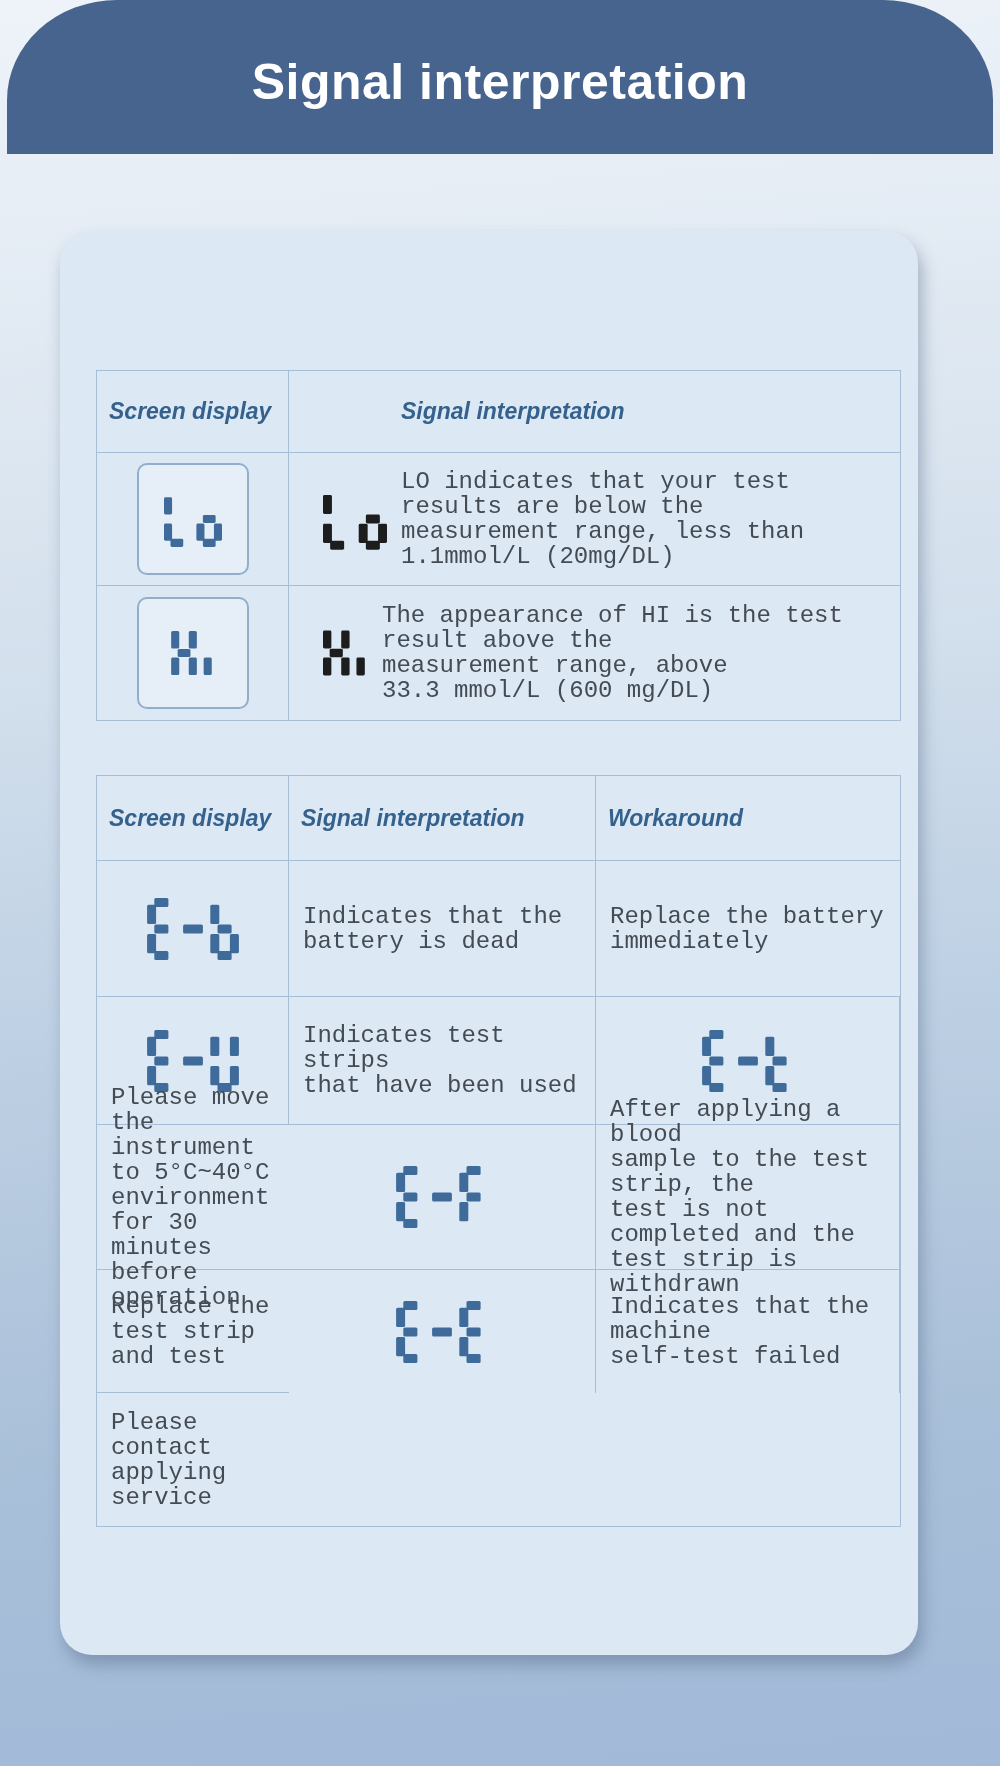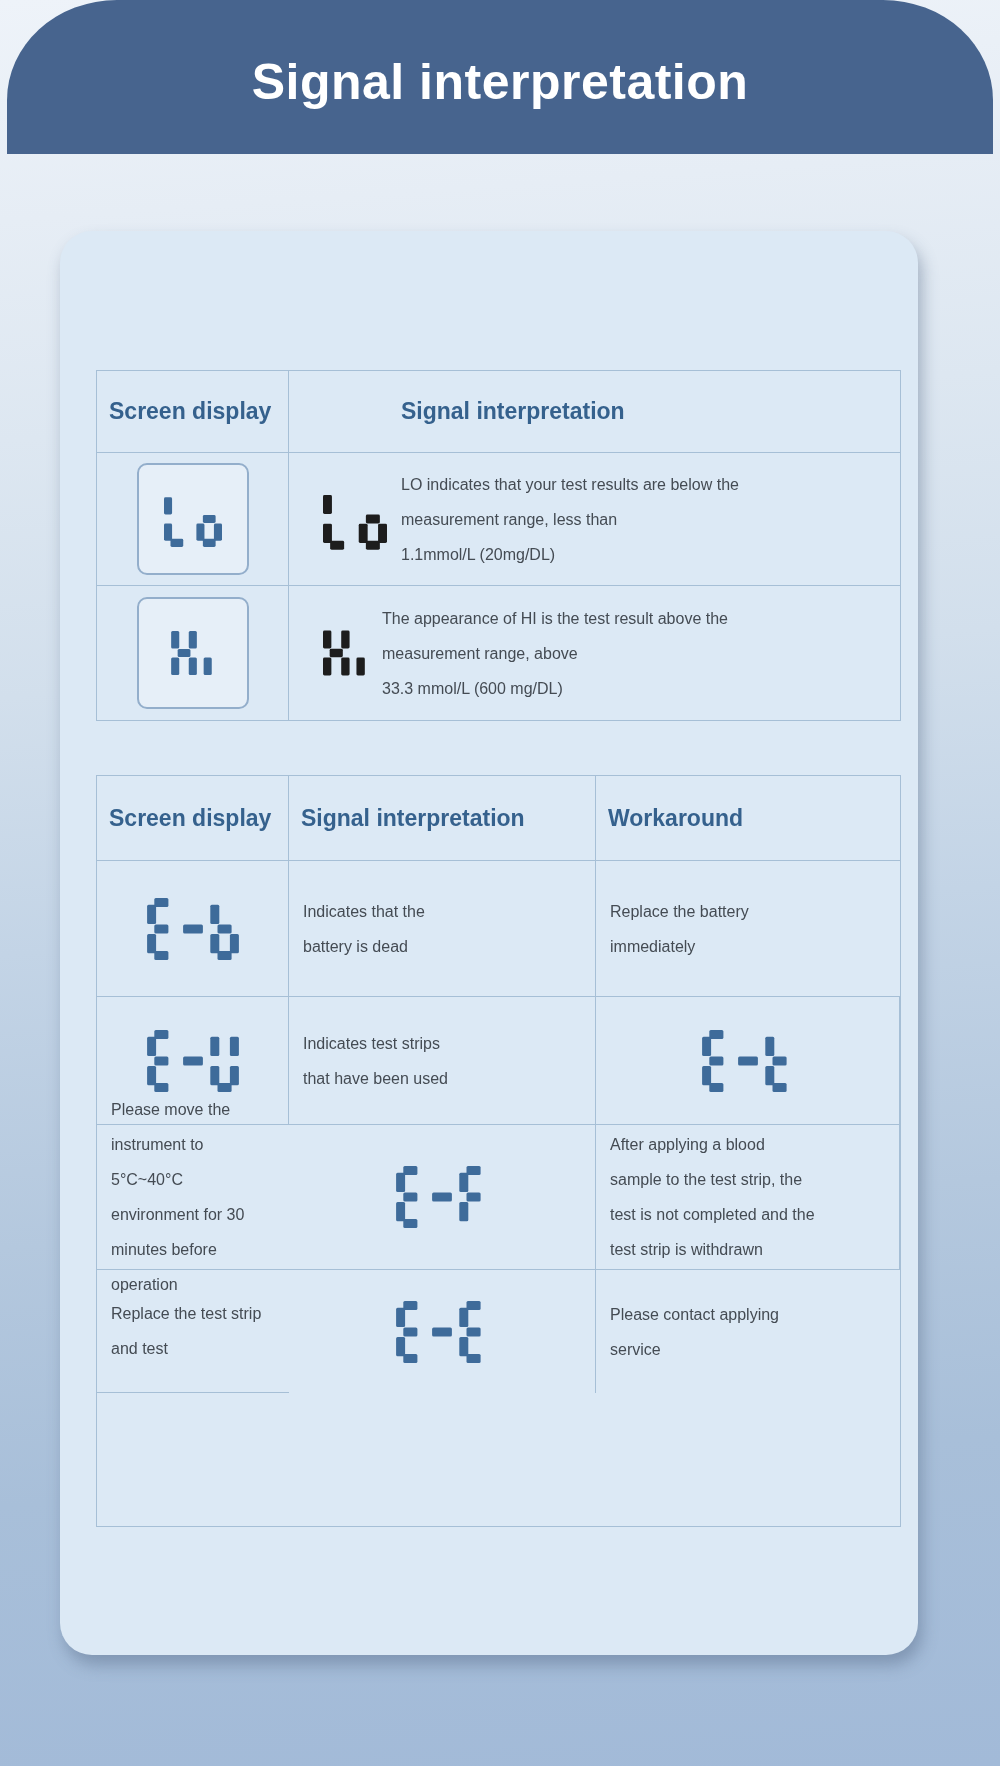--- a/index.html
+++ b/index.html
@@ -34,32 +34,32 @@
   .t1{top:139px;grid-template-columns:192px 611px;grid-template-rows:82px 133px 134px;}
   .t2{top:544px;grid-template-columns:192px 307px 304px;
       grid-template-rows:85px 136px 128px 145px 123px 133px;}
   .cell{
     border-right:1px solid var(--border,#a6bfd6);
     border-bottom:1px solid var(--border,#a6bfd6);
     display:flex;align-items:center;
   }
   .noR{border-right:none}
   .noB{border-bottom:none}
-  .hdr{font-weight:bold;font-size:23px;color:var(--header-text,#35618d);padding-left:12px;}
+  .hdr{font-weight:bold;font-size:23px;color:var(--header-text,#35618d);padding-left:12px;font-style:italic;}
   .t1h2{padding-left:112px}
   .lcdcell{justify-content:center}
   .lcdbox{
     width:112px;height:112px;border:2px solid var(--lcd-border,#93aecb);
     border-radius:10px;background:rgba(248,252,255,.35);
     display:flex;align-items:center;justify-content:center;
   }
   .sigcell{padding-left:34px;padding-right:6px}
   .glyph{margin-right:14px;flex:0 0 auto;display:flex}
   .seg{display:flex;align-items:center}
-  .txt{font-size:16px;line-height:35px;color:var(--body-text,#444b53);white-space:pre-line;}
+  .txt{font-size:24px;line-height:25px;color:var(--body-text,#444b53);white-space:pre-line;font-family:Liberation Mono, monospace;}
   .padc{padding-left:14px;padding-right:12px}
 </style>
 </head>
 <body>
 
 <div class="page-root">
 
   <header class="banner">
     <h1 class="title">Signal interpretation</h1>
   </header>
@@ -256,20 +256,24 @@
               <rect x="7.2" y="53.0" width="14.1" height="9.0" rx="1.5" fill="#3E6B9A"></rect>
               <rect x="36.0" y="26.5" width="19.8" height="9.0" rx="1.5" fill="#3E6B9A"></rect>
               <rect x="70.4" y="0.0" width="14.1" height="9.0" rx="1.5" fill="#3E6B9A"></rect>
               <rect x="63.2" y="6.7" width="9.0" height="19.3" rx="1.5" fill="#3E6B9A"></rect>
               <rect x="70.4" y="26.5" width="14.1" height="9.0" rx="1.5" fill="#3E6B9A"></rect>
               <rect x="63.2" y="35.9" width="9.0" height="19.3" rx="1.5" fill="#3E6B9A"></rect>
               <rect x="70.4" y="53.0" width="14.1" height="9.0" rx="1.5" fill="#3E6B9A"></rect>
             </svg>
           </div>
       </div>
+      <div class="cell padc noB">
+        <p class="txt">Indicates that the machine
+self-test failed</p>
+      </div>
       <div class="cell padc noR noB">
         <p class="txt">Please contact applying
 service</p>
       </div>
     </section>
 
   </main>
 </div>
 
 </body></html>

